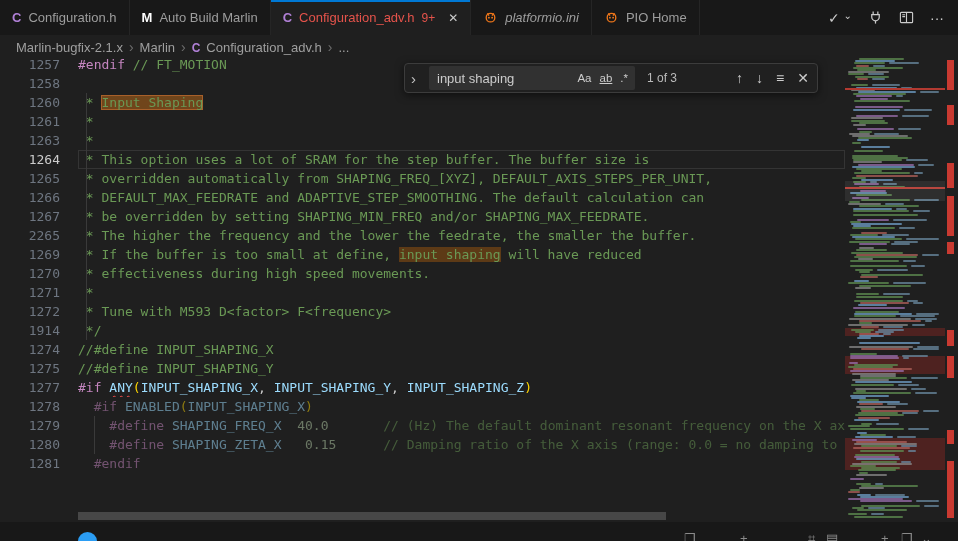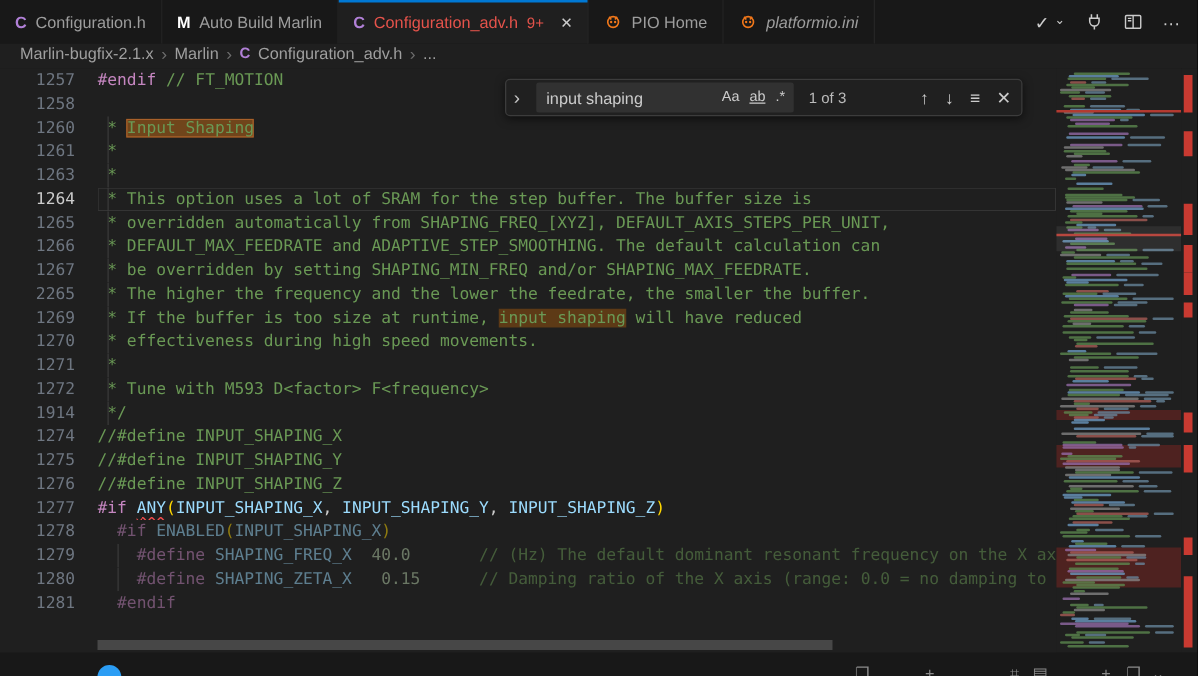--- a/index.html
+++ b/index.html
@@ -22,21 +22,21 @@
   .m-icon { color:#ffffff; }
   .tab .label.italic { font-style:italic; }
   .tab .badge { color:#e5534b; font-size:12px; }
   .tab .close { color:#cccccc; font-size:12px; margin-left:6px; }
   .tab-actions { margin-left:auto; display:flex; align-items:center; gap:16px; padding:0 14px; color:#cccccc; }
   .tab-actions .act { font-size:14px; display:flex; align-items:center; cursor:pointer; }
   .tab-actions svg { display:block; }
   .chev-small { font-size:10px; margin-left:-10px; transform:translateY(-2px); }
   
   .breadcrumb { position:absolute; top:35px; left:0; right:0; height:20px;
-    display:flex; align-items:flex-start; gap:6px; padding-left:16px;
+    display:flex; align-items:flex-end; gap:6px; padding-left:16px;
     font-size:13px; color:#9f9f9f; background:#1f1f1f; }
   .breadcrumb .sep { color:#6d6d6d; font-size:14px; }
   .breadcrumb .ficon { font-size:12px; font-weight:bold; }
   .crumb { cursor:pointer; }
   
   .editor { position:absolute; top:55px; left:0; right:0; height:467px; background:#1f1f1f; overflow:hidden; }
   .lines { position:absolute; top:0; left:0; right:113px; }
   .row { display:flex; height:19px; line-height:19px;
     font-family:"DejaVu Sans Mono", monospace; font-size:13px; }
   .gutter { width:78px; flex:0 0 78px; text-align:right; padding-right:18px; color:#6e7681; }
@@ -103,35 +103,35 @@
         <svg width="15" height="15" viewBox="0 0 16 16">
             <g stroke="#f0771a" stroke-width="1.4" fill="none">
               <circle cx="8" cy="9.2" r="4.6"></circle>
               <path d="M4.6 4.6 L6.4 7"></path>
               <path d="M11.4 4.6 L9.6 7"></path>
             </g>
             <circle cx="6.3" cy="9.2" r="1" fill="#f0771a"></circle>
             <circle cx="9.7" cy="9.2" r="1" fill="#f0771a"></circle>
           </svg>
       </span>
-      <span class="label">PIO Home</span>
+      <span class="label italic">platformio.ini</span>
     </div>
     <div class="tab">
       <span class="ficon">
         <svg width="15" height="15" viewBox="0 0 16 16">
             <g stroke="#f0771a" stroke-width="1.4" fill="none">
               <circle cx="8" cy="9.2" r="4.6"></circle>
               <path d="M4.6 4.6 L6.4 7"></path>
               <path d="M11.4 4.6 L9.6 7"></path>
             </g>
             <circle cx="6.3" cy="9.2" r="1" fill="#f0771a"></circle>
             <circle cx="9.7" cy="9.2" r="1" fill="#f0771a"></circle>
           </svg>
       </span>
-      <span class="label italic">platformio.ini</span>
+      <span class="label">PIO Home</span>
     </div>
     <div class="tab-actions">
       <span class="act">
         <span>✓</span>
           <span class="chev-small" style="margin-left:4px">⌄</span>
       </span>
       <span class="act">
         <svg width="15" height="15" viewBox="0 0 16 16" fill="none" stroke="#cccccc" stroke-width="1.3">
             <path d="M5.5 1.5v3.5M10.5 1.5v3.5"></path>
             <path d="M4 5h8v2.5a4 4 0 0 1-8 0z"></path>
@@ -197,21 +197,21 @@
         <div class="row">
           <div class="gutter">1267</div>
           <div class="code"><i class="guide" style="left: 1ch;"></i><span class="tk-cmt"> * be overridden by setting SHAPING_MIN_FREQ and/or SHAPING_MAX_FEEDRATE.</span></div>
         </div>
         <div class="row">
           <div class="gutter">2265</div>
           <div class="code"><i class="guide" style="left: 1ch;"></i><span class="tk-cmt"> * The higher the frequency and the lower the feedrate, the smaller the buffer.</span></div>
         </div>
         <div class="row">
           <div class="gutter">1269</div>
-          <div class="code"><i class="guide" style="left: 1ch;"></i><span class="tk-cmt"> * If the buffer is too size at runtime, </span><span class="tk-cmt hl">input shaping</span><span class="tk-cmt"> will have reduced</span></div>
+          <div class="code"><i class="guide" style="left: 1ch;"></i><span class="tk-cmt"> * If the buffer is too small at define, </span><span class="tk-cmt hl">input shaping</span><span class="tk-cmt"> will have reduced</span></div>
         </div>
         <div class="row">
           <div class="gutter">1270</div>
           <div class="code"><i class="guide" style="left: 1ch;"></i><span class="tk-cmt"> * effectiveness during high speed movements.</span></div>
         </div>
         <div class="row">
           <div class="gutter">1271</div>
           <div class="code"><i class="guide" style="left: 1ch;"></i><span class="tk-cmt"> *</span></div>
         </div>
         <div class="row">
@@ -222,24 +222,20 @@
           <div class="gutter">1914</div>
           <div class="code"><i class="guide" style="left: 1ch;"></i><span class="tk-cmt"> */</span></div>
         </div>
         <div class="row">
           <div class="gutter">1274</div>
           <div class="code"><span class="tk-cmt">//#define INPUT_SHAPING_X</span></div>
         </div>
         <div class="row">
           <div class="gutter">1275</div>
           <div class="code"><span class="tk-cmt">//#define INPUT_SHAPING_Y</span></div>
-        </div>
-        <div class="row">
-          <div class="gutter">1276</div>
-          <div class="code"><span class="tk-cmt">//#define INPUT_SHAPING_Z</span></div>
         </div>
         <div class="row">
           <div class="gutter">1277</div>
           <div class="code"><span class="tk-pp">#if </span><span class="tk-sq">ANY</span><span class="tk-paren">(</span><span class="tk-id">INPUT_SHAPING_X</span><span class="tk-punc">, </span><span class="tk-id">INPUT_SHAPING_Y</span><span class="tk-punc">, </span><span class="tk-id">INPUT_SHAPING_Z</span><span class="tk-paren">)</span></div>
         </div>
         <div class="row">
           <div class="gutter">1278</div>
           <div class="code dim"><span class="tk-pl">  </span><span class="tk-pp">#if </span><span class="tk-id">ENABLED</span><span class="tk-paren">(</span><span class="tk-id">INPUT_SHAPING_X</span><span class="tk-paren">)</span></div>
         </div>
         <div class="row">

